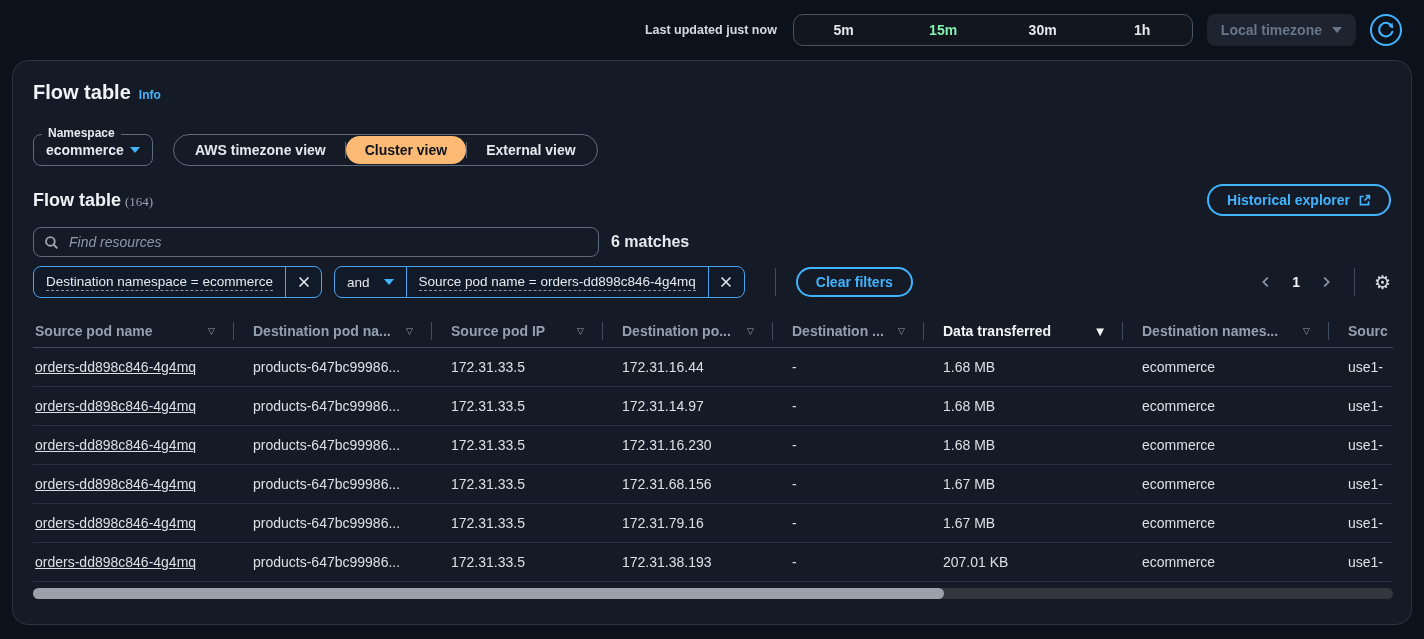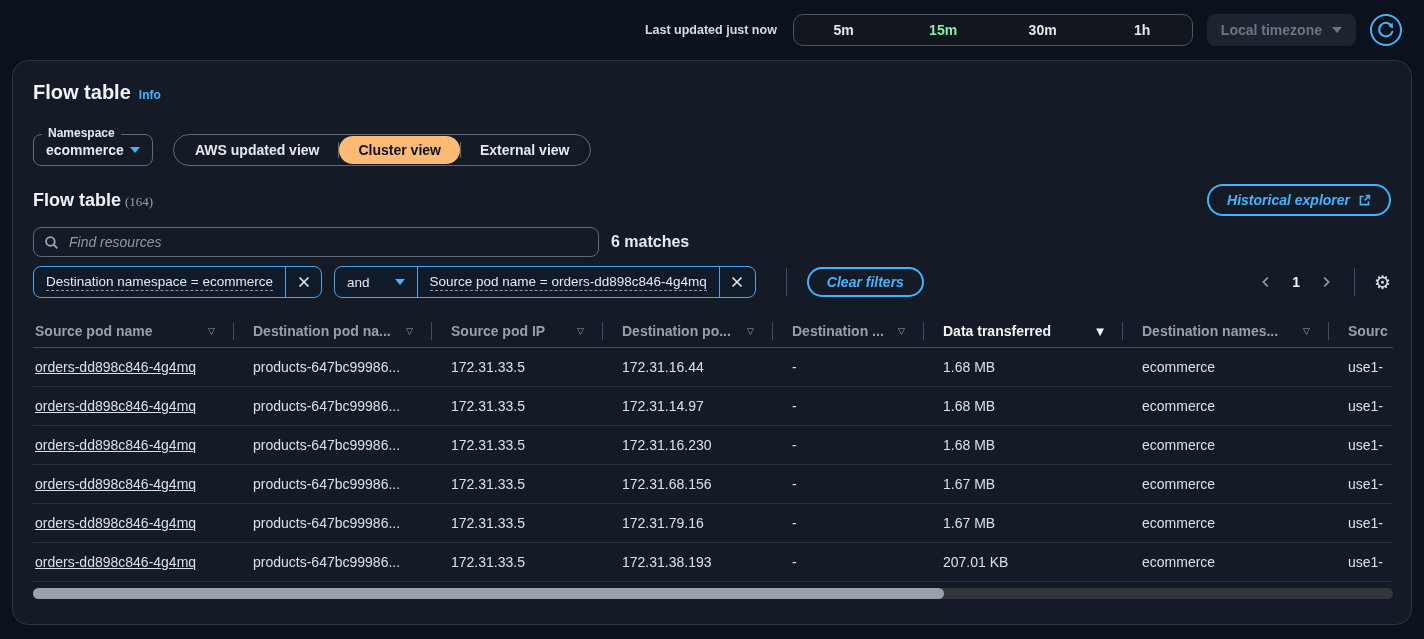--- a/index.html
+++ b/index.html
@@ -32,34 +32,34 @@
   .ns-label { position:absolute; top:-9px; left:8px; background:#141b26; padding:0 6px; font-size:12px; font-weight:bold; color:#e6eaef; white-space:nowrap; }
   .ns-value { font-size:14px; color:#e6eaef; font-weight:bold; }
   .views-seg { display:flex; align-items:center; height:32px; border:1px solid #5f6b7a; border-radius:16px; padding:0 2px; }
   .view-opt { padding:0 19px; height:28px; line-height:28px; font-size:14px; font-weight:bold; color:#e6eaef; cursor:pointer; border-radius:14px; white-space:nowrap; }
   .view-opt.selected { background:#fdba74; color:#0b131e; }
   .view-sep { width:1px; height:16px; background:#5f6b7a; }
   
   .table-head-row { margin-top:18px; display:flex; align-items:center; justify-content:space-between; }
   .table-title { font-size:18px; font-weight:bold; color:#f1f3f6; }
   .table-count { font-size:13px; font-weight:normal; color:#95a0ae; margin-left:4px;font-family:Liberation Serif, serif; }
-  .pill-btn { display:flex; align-items:center; gap:8px; height:32px; padding:0 18px; border:2px solid #42b4ff; border-radius:16px; color:#42b4ff; font-size:14px; font-weight:bold; background:transparent; cursor:pointer; white-space:nowrap;font-style:italic; }
+  .pill-btn { display:flex; align-items:center; gap:8px; height:32px; padding:0 18px; border:2px solid #42b4ff; border-radius:16px; color:#42b4ff; font-size:14px; font-weight:bold; background:transparent; cursor:pointer; white-space:nowrap; }
   
   .search-row { margin-top:11px; display:flex; align-items:center; gap:12px; }
   .search-box { width:566px; height:30px; border:1px solid #5f6b7a; border-radius:8px; display:flex; align-items:center; gap:8px; padding:0 10px; background:transparent; }
   .search-box input { flex:1; background:transparent; border:none; outline:none; color:#e6eaef; font-size:14px; font-family:"Liberation Sans", sans-serif; }
   .search-box input::placeholder { font-style:italic; color:#8d99a8; }
   .matches { font-size:16px; font-weight:bold; color:#e6eaef; }
   
   .filter-row { margin-top:9px; display:flex; align-items:center; }
   .token { display:flex; align-items:stretch; height:32px; border:1px solid #4ba3ec; border-radius:8px; background:#101a29; overflow:hidden; }
   .token + .token { margin-left:12px; }
   .token-text { display:flex; align-items:center; padding:0 12px; font-size:13.5px; color:#e6eaef; }
   .token-text span { border-bottom:1px dashed #8d99a8; padding-bottom:1px; white-space:nowrap; }
-  .token-op { display:flex; align-items:center; gap:25px; padding:0 12px; border-right:1px solid #4ba3ec; font-size:13.5px; color:#e6eaef; cursor:pointer; }
+  .token-op { display:flex; align-items:center; gap:14px; padding:0 12px; border-right:1px solid #4ba3ec; font-size:13.5px; color:#e6eaef; cursor:pointer; }
   .token-x { width:36px; display:flex; align-items:center; justify-content:center; border-left:1px solid #4ba3ec; cursor:pointer; }
   .v-div { width:1px; height:28px; background:#414d5c; margin-left:30px; margin-right:20px; }
   .filter-right { margin-left:auto; display:flex; align-items:center; gap:13px; }
   .page-num { font-size:14px; font-weight:bold; color:#f1f3f6; padding:0 4px; }
   .chev-btn { background:transparent; border:none; cursor:pointer; padding:2px; display:flex; }
   .gear { font-family:"DejaVu Sans", sans-serif; font-size:19px; color:#dbe0e6; cursor:pointer; line-height:1; }
   .settings-div { width:1px; height:28px; background:#414d5c; margin:0 6px; }
   
   .table-wrap { margin-top:17px; width:1360px; overflow:hidden; }
   .t-header { display:flex; align-items:center; height:33px; width:1435px; border-bottom:1px solid #414d5c; }
@@ -108,21 +108,21 @@
     <span class="info-link">Info</span>
   </div>
 
   <div class="controls-row">
     <div class="ns-field">
       <span class="ns-label">Namespace</span>
       <span class="ns-value">ecommerce</span>
       <span class="caret"></span>
     </div>
     <div class="views-seg">
-      <span class="view-opt">AWS updated view</span>
+      <span class="view-opt">AWS timezone view</span>
       <span class="view-sep"></span>
       <span class="view-opt selected">Cluster view</span>
       <span class="view-sep"></span>
       <span class="view-opt">External view</span>
     </div>
   </div>
 
   <div class="table-head-row">
     <div>
       <span class="table-title">Flow table</span><span class="table-count">(164)</span>

